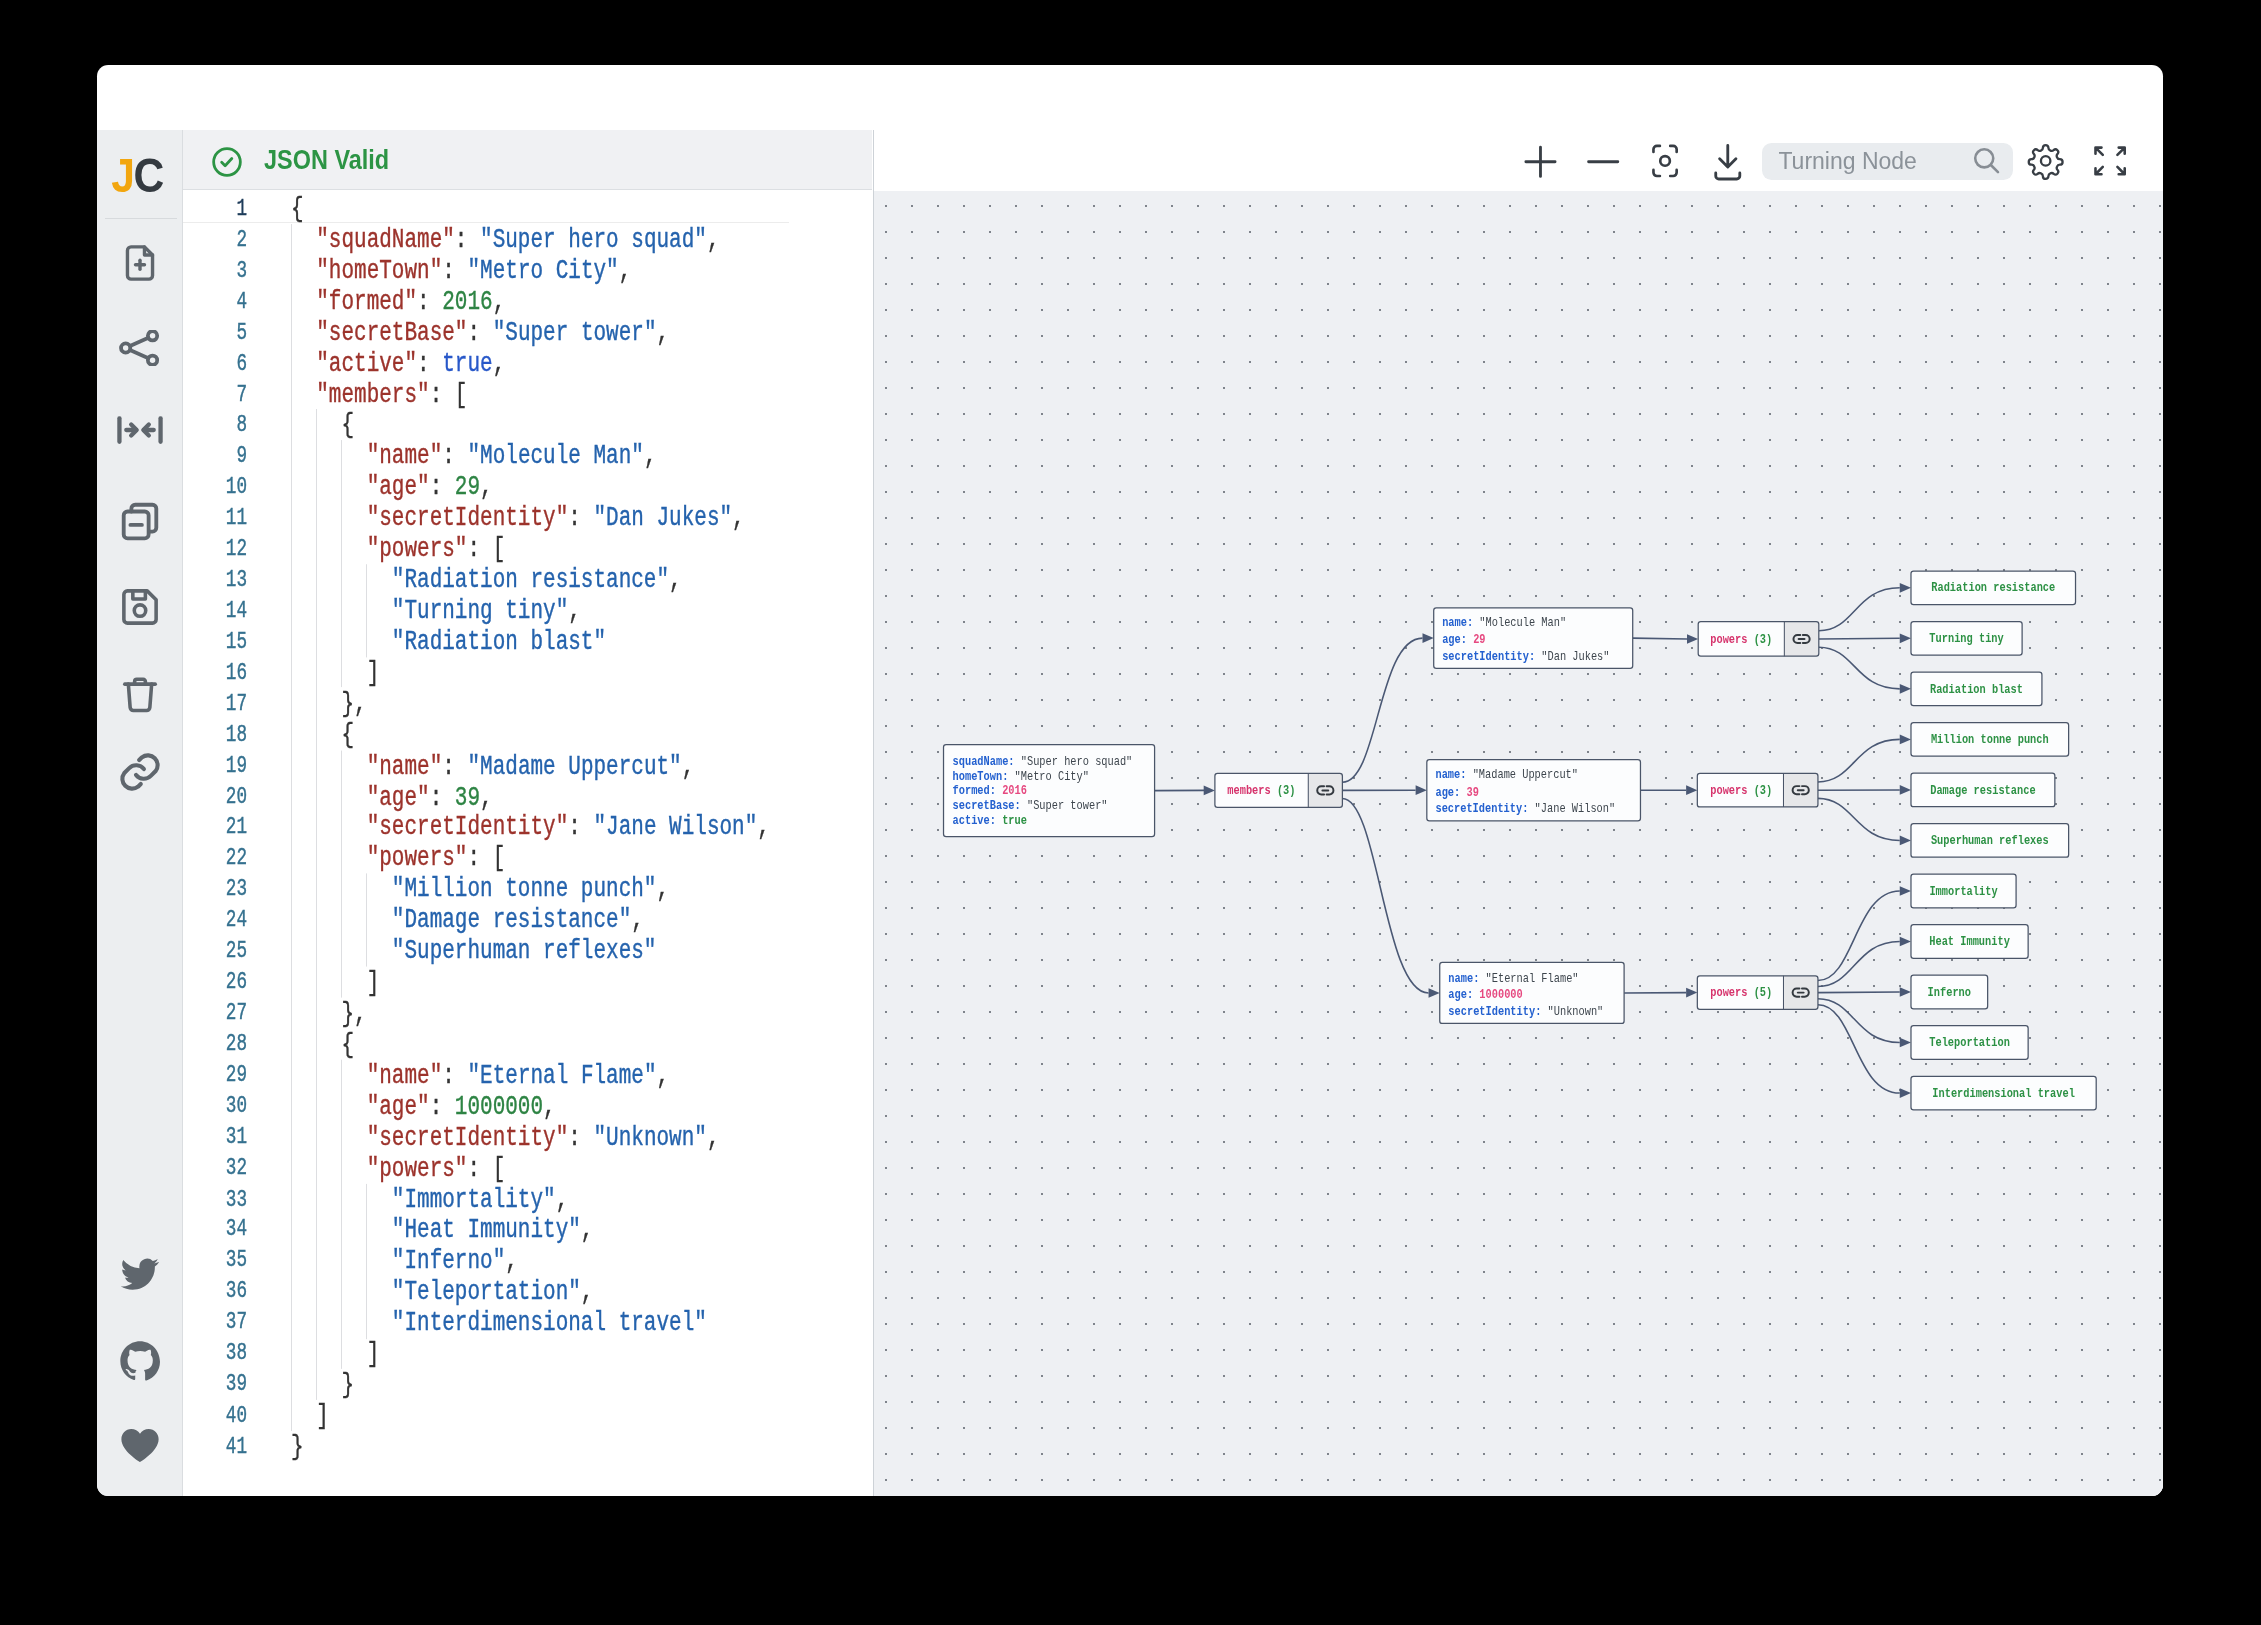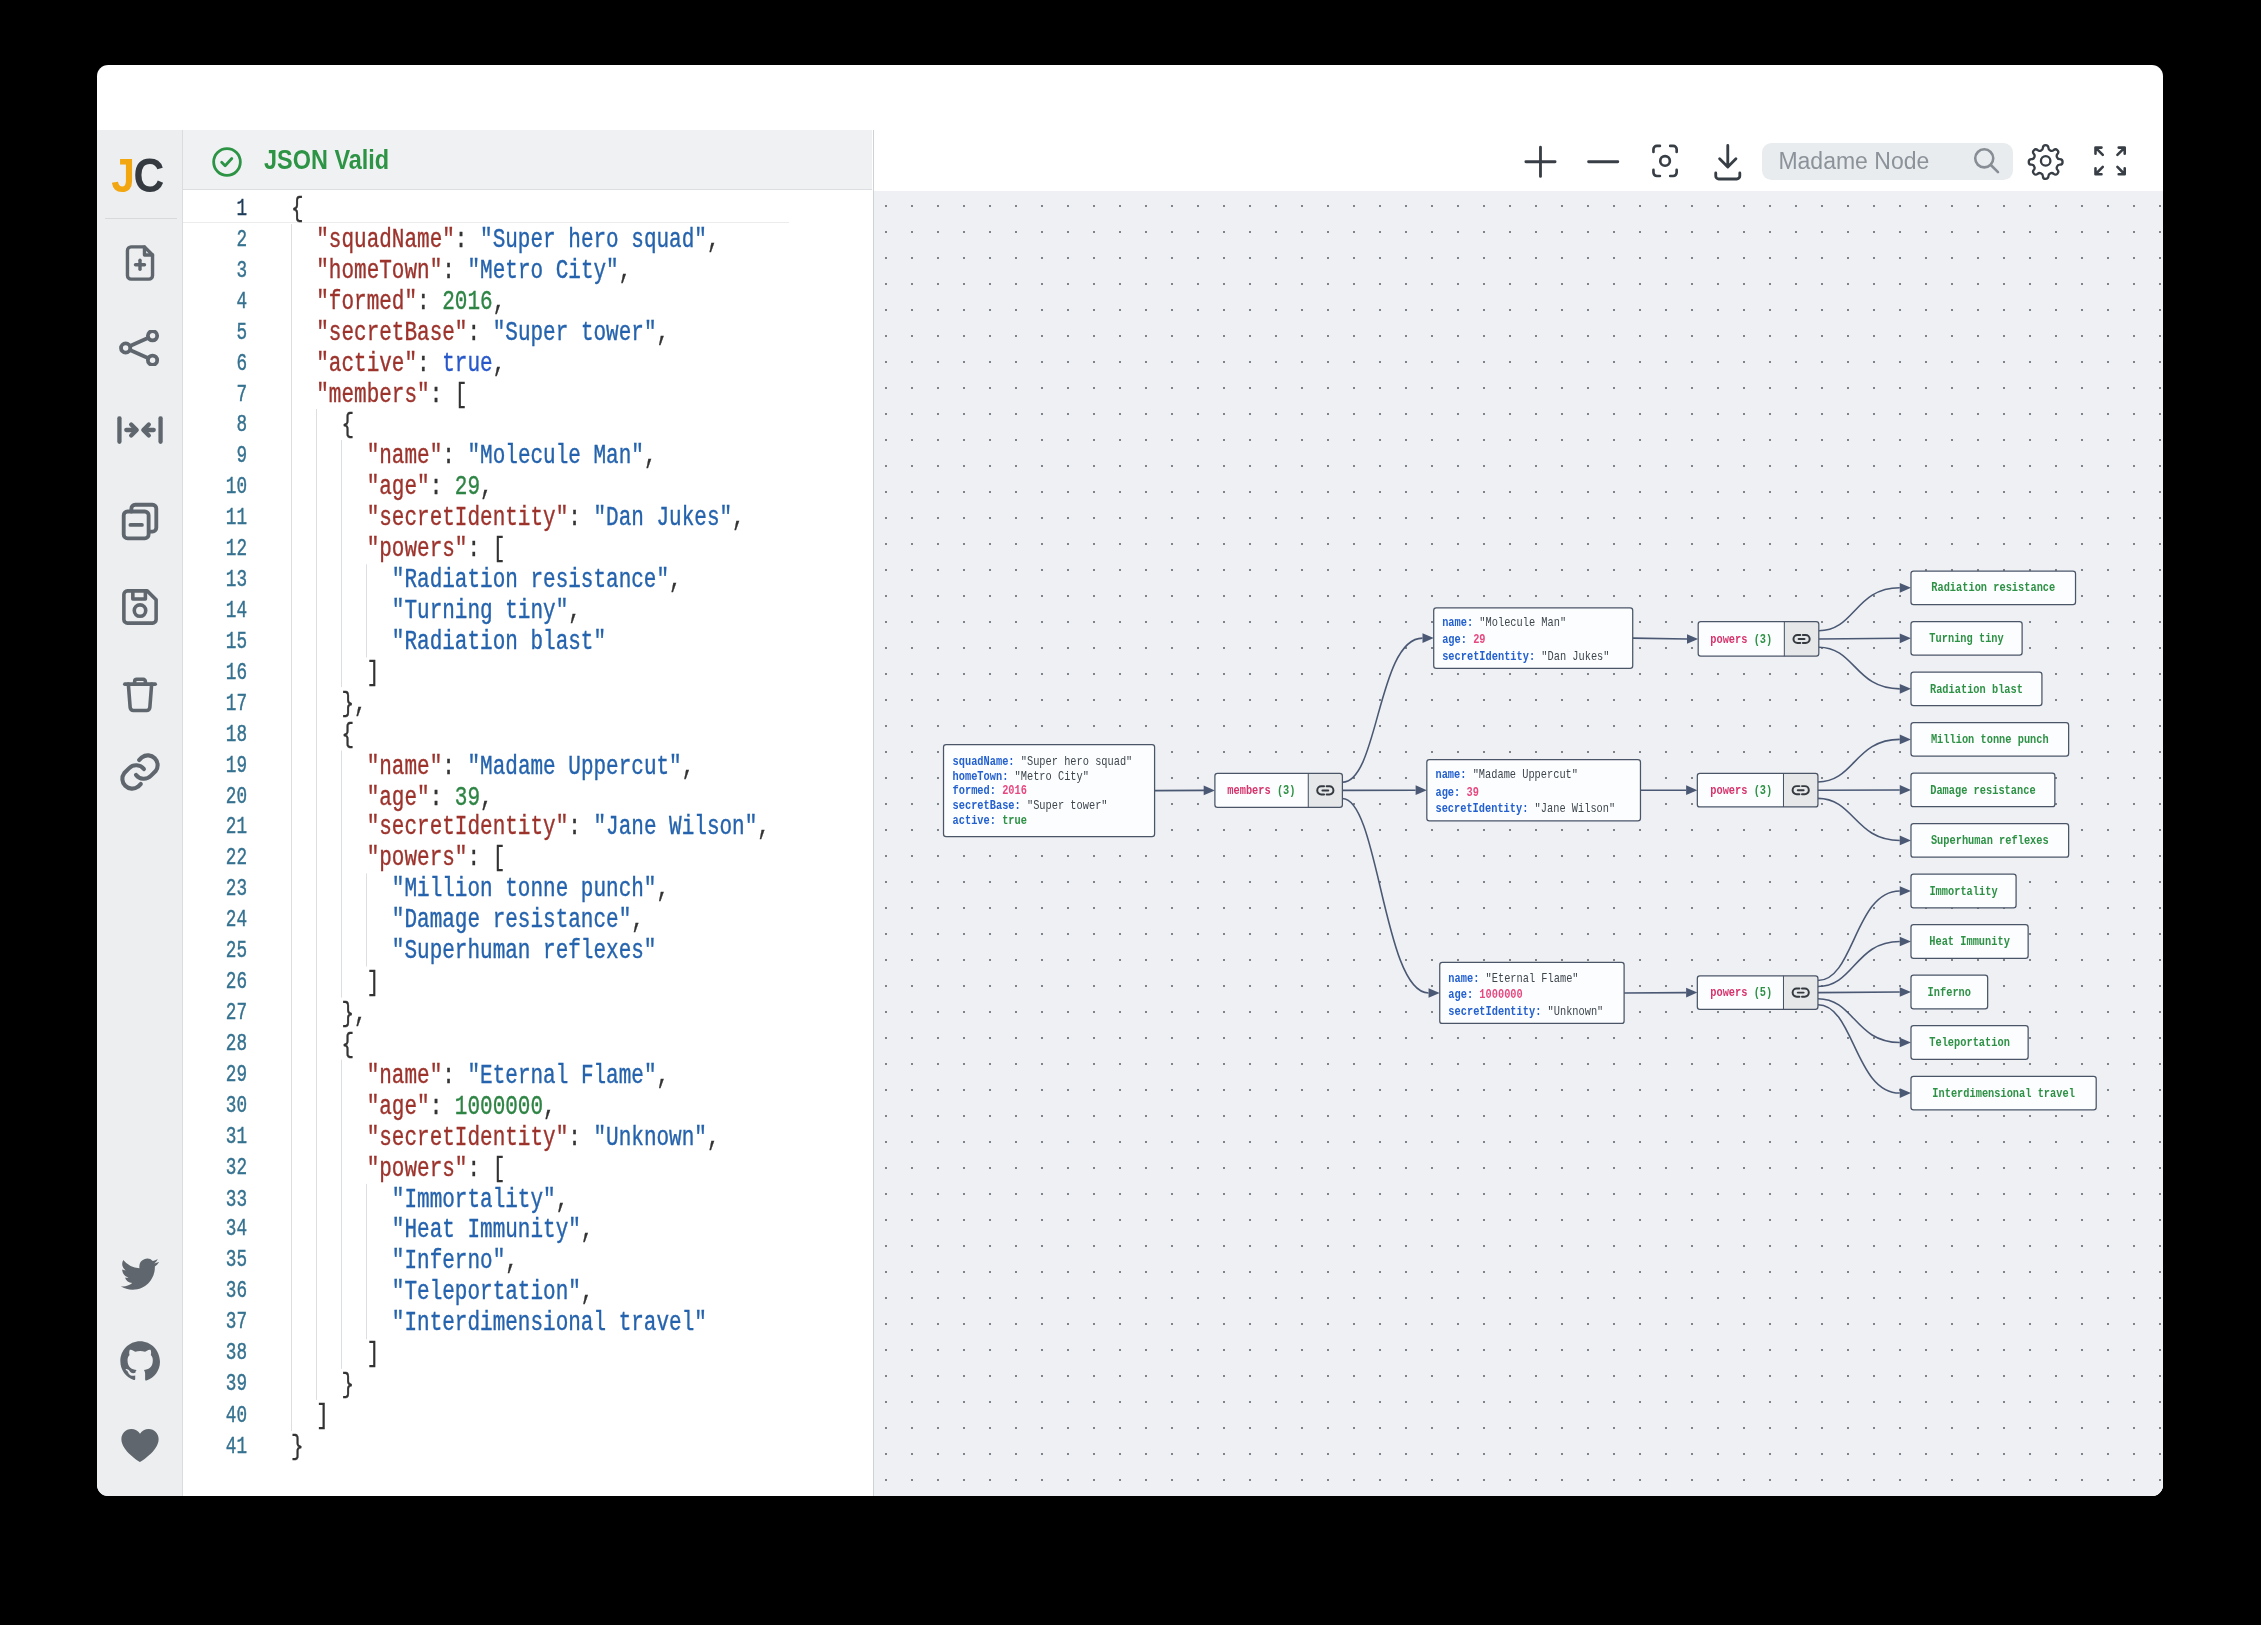--- a/index.html
+++ b/index.html
@@ -196,21 +196,21 @@
 <div class="ln" style="top:894px">40</div>
 <div class="cl" style="top:894px">  <span class="p">]</span></div>
 <div class="ln" style="top:917px">41</div>
 <div class="cl" style="top:917px"><span class="p">}</span></div>
 </div>
     </div>
   </div>
 
   <div id="canvas">
     <div id="dots"></div>
-    <div style="position:absolute;left:888px;top:12.5px;width:251px;height:37px;border-radius:9.5px;background:#e9ecef;color:#8b9299;font-size:23px;line-height:37px;padding-left:16.4px;">Madame Node</div>
+    <div style="position:absolute;left:888px;top:12.5px;width:251px;height:37px;border-radius:9.5px;background:#e9ecef;color:#8b9299;font-size:23px;line-height:37px;padding-left:16.4px;">Turning Node</div>
     <svg id="tbicons" style="position:absolute;left:0;top:0" width="1290" height="61" viewBox="0 0 1497 71" fill="none" stroke="#383e45" stroke-width="3.3" stroke-linecap="round" stroke-linejoin="round">
       <path d="M773.5 20v34 M756.5 37h34"></path>
       <path d="M829.5 37h34"></path>
       <g stroke-width="3.1">
           <path d="M905 25.5v-3a4 4 0 0 1 4-4h3.5"></path>
           <path d="M932 25.5v-3a4 4 0 0 0-4-4h-3.5"></path>
           <path d="M905 46.5v3a4 4 0 0 0 4 4h3.5"></path>
           <path d="M932 46.5v3a4 4 0 0 1-4 4h-3.5"></path>
           <circle cx="918.5" cy="36" r="5.6"></circle>
         </g>

